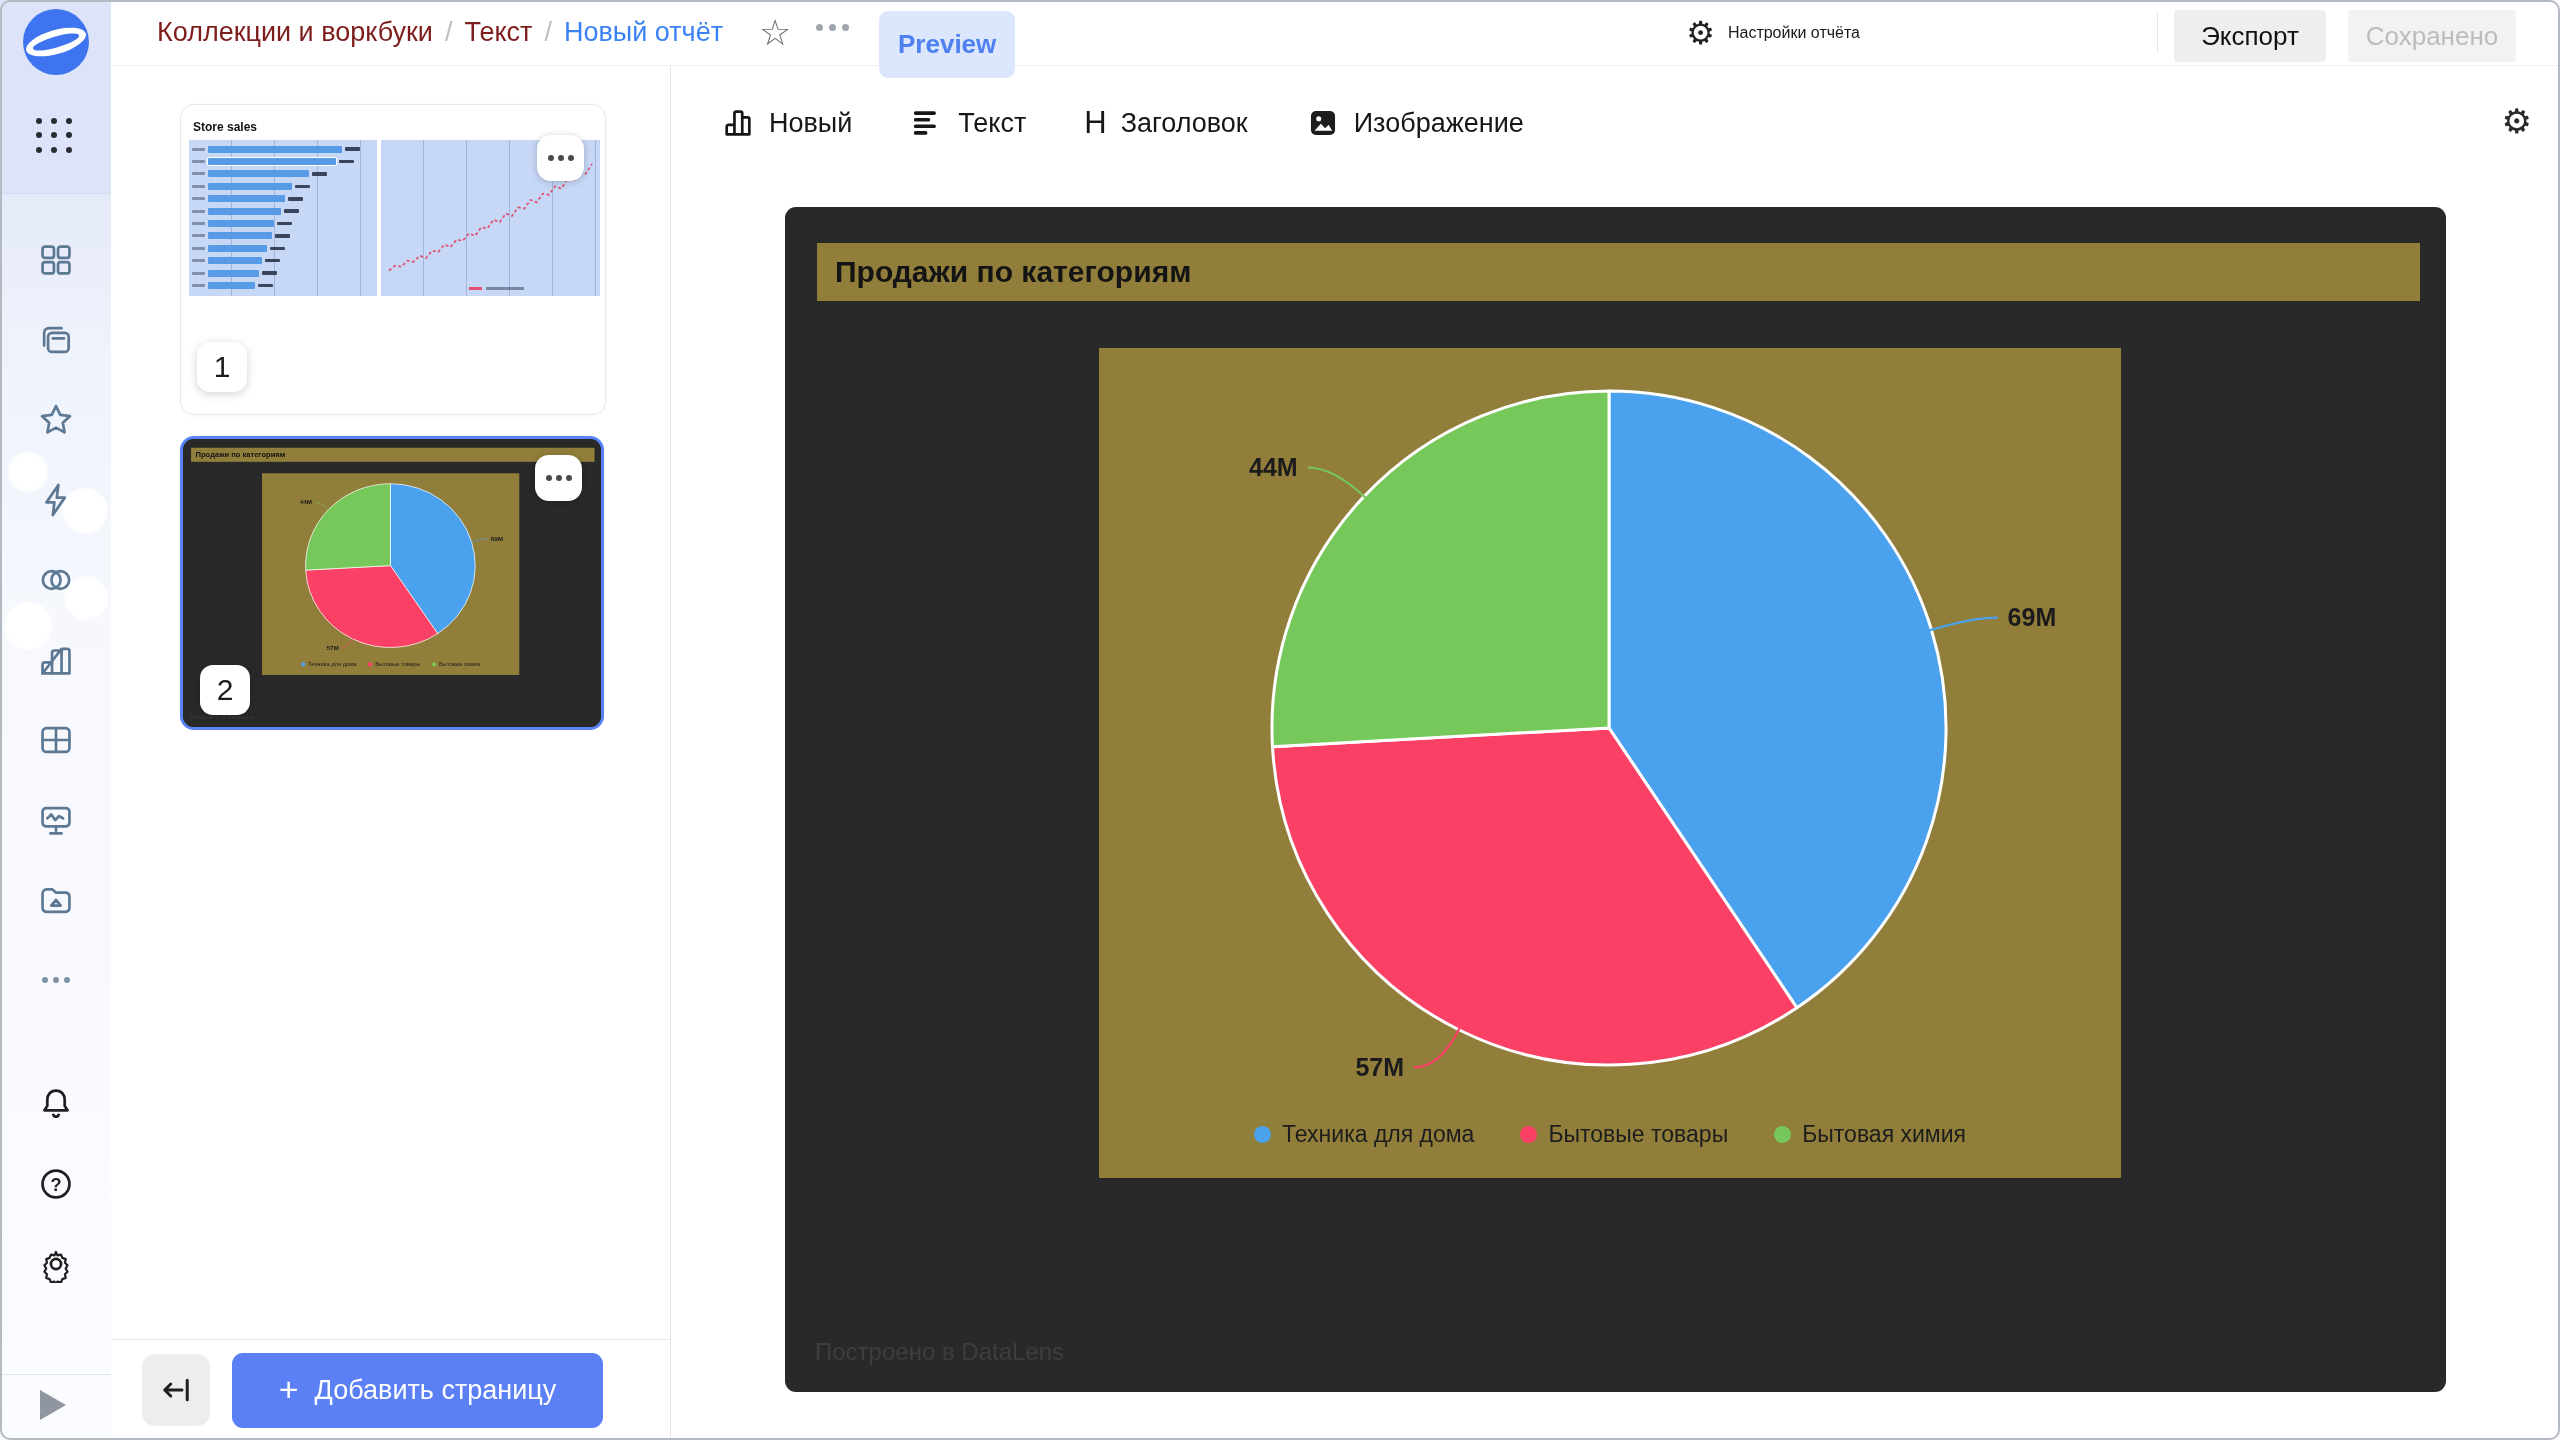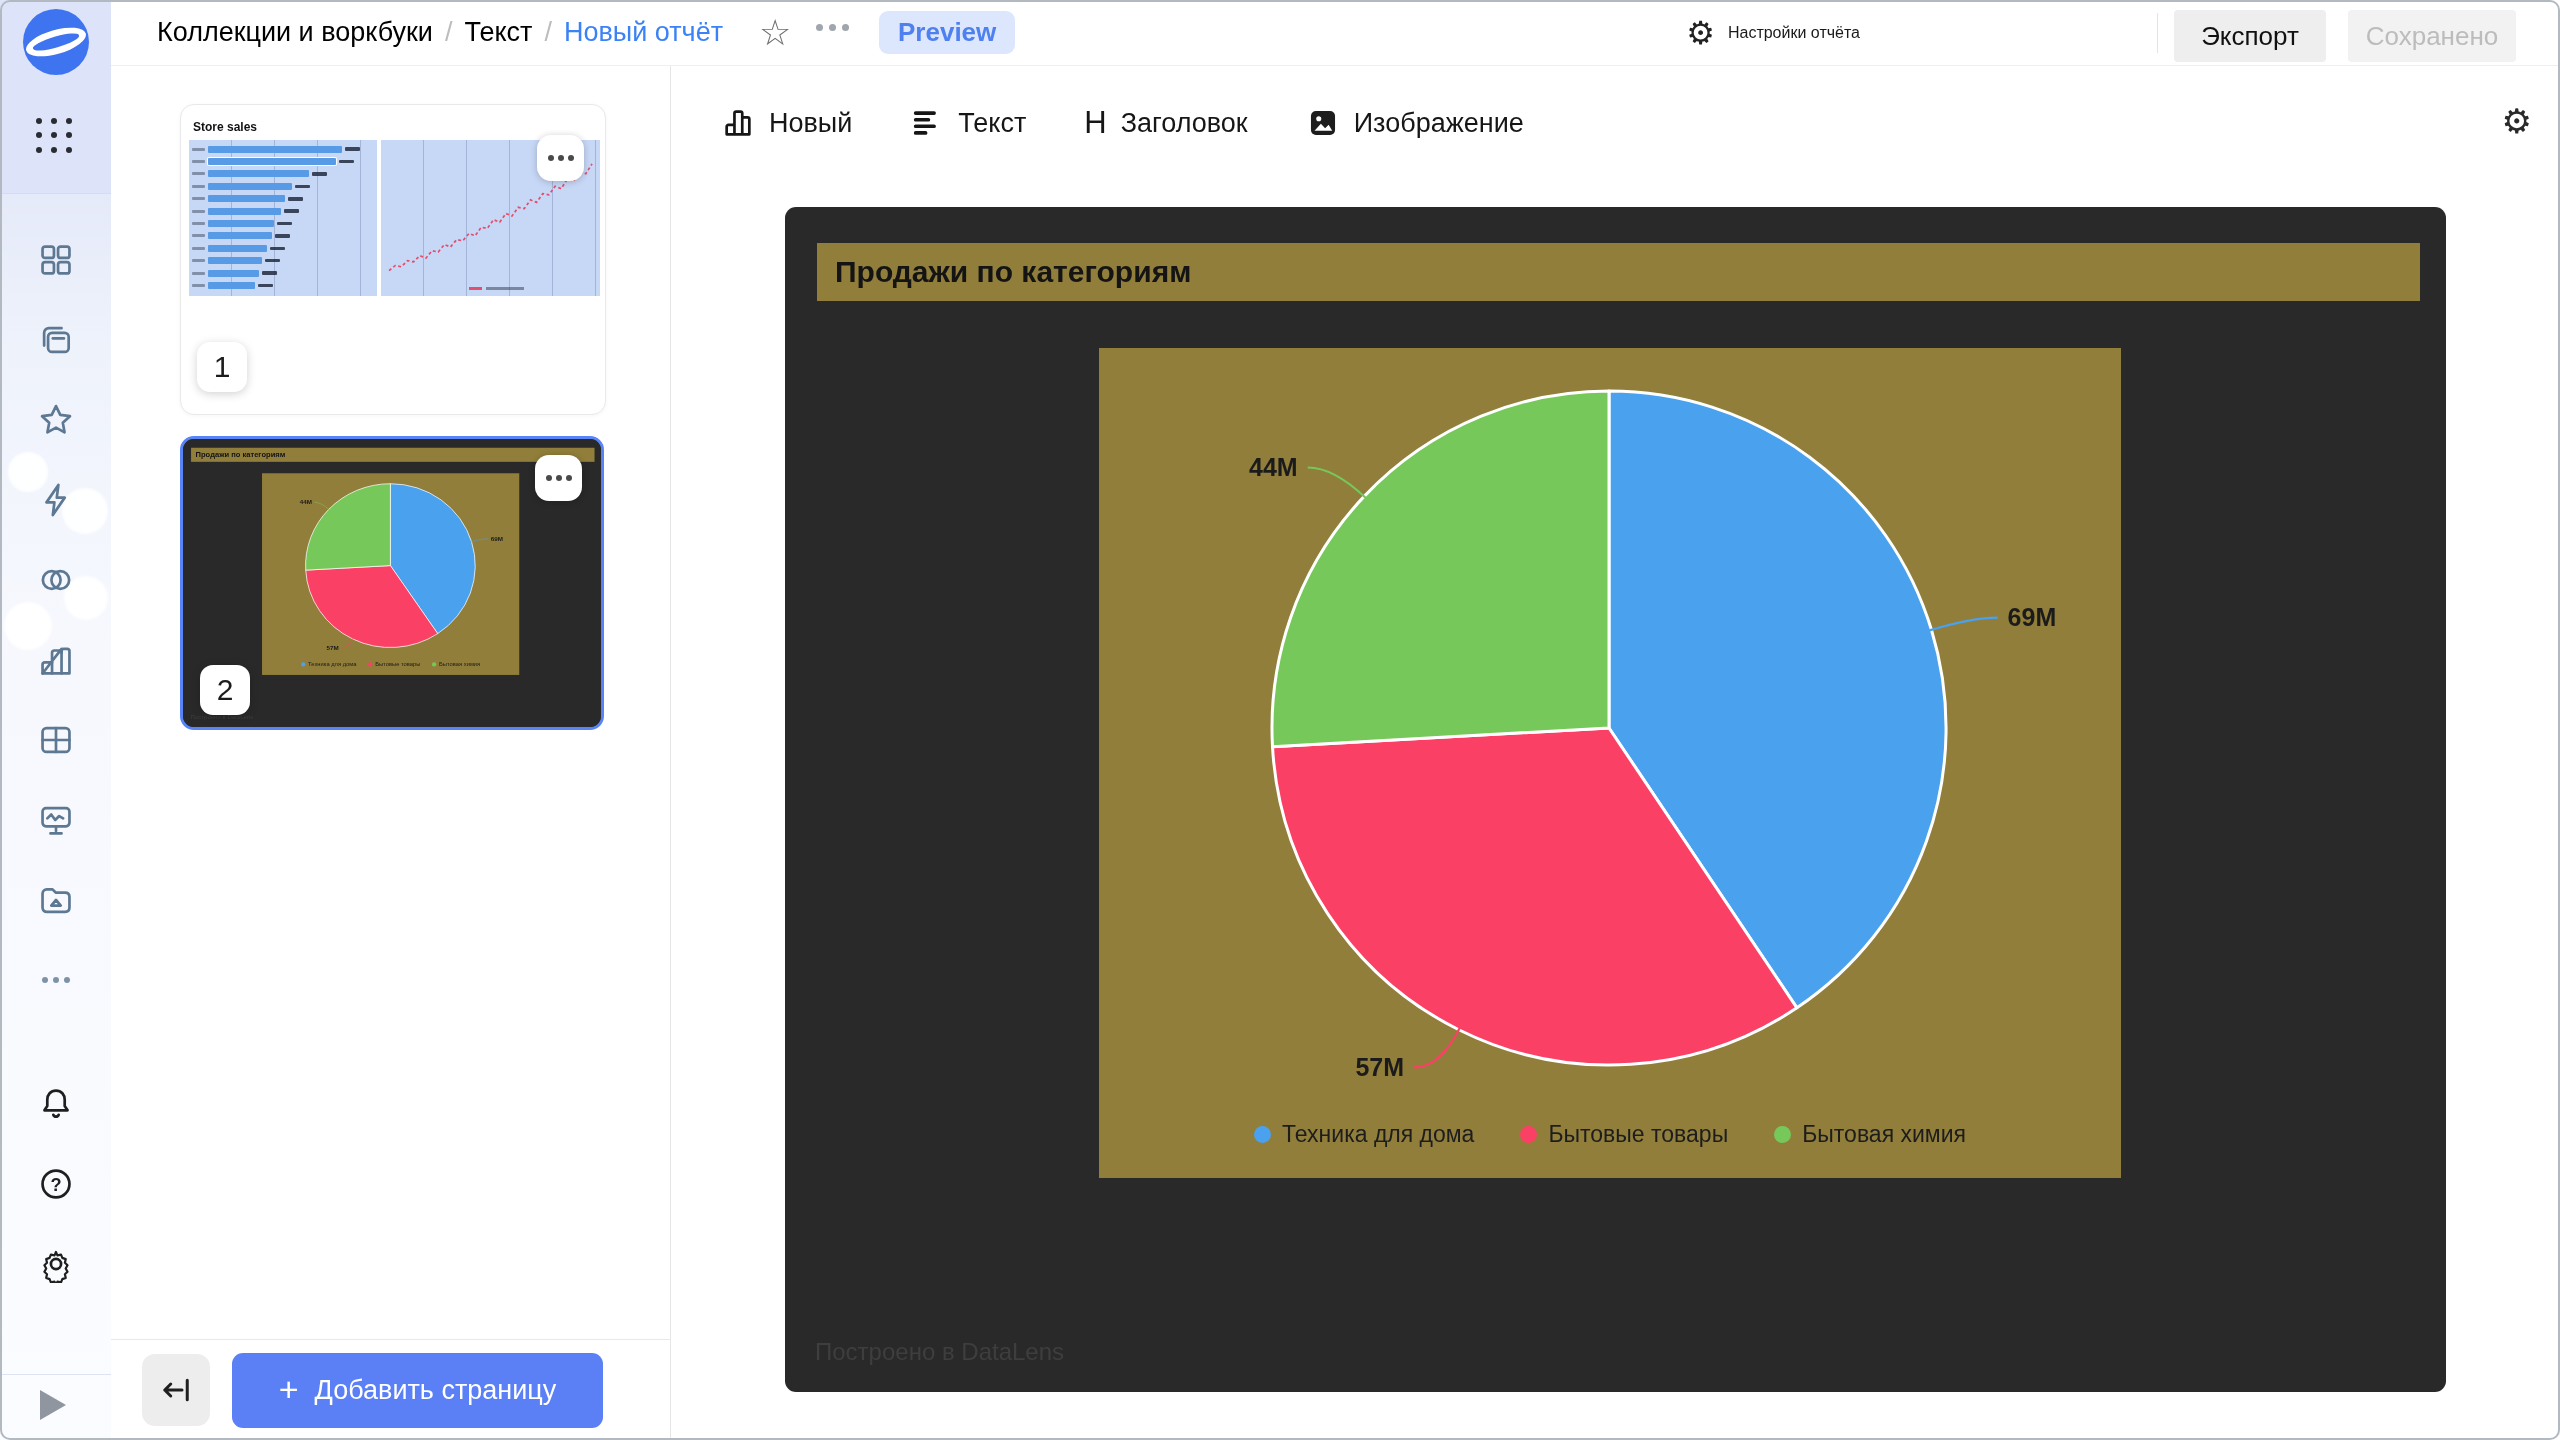--- a/index.html
+++ b/index.html
@@ -19,27 +19,27 @@
   .railstroke{stroke:#5d7892;stroke-width:1.7;fill:none;stroke-linecap:round;stroke-linejoin:round;}
   .darkstroke{stroke:#1f1f1f;stroke-width:1.7;fill:none;stroke-linecap:round;stroke-linejoin:round;}
   .moredots{display:flex;gap:5px;justify-content:center;align-items:center;height:38px;}
   .moredots i{width:6px;height:6px;border-radius:50%;background:#7d93a5;}
   .side-divider{position:absolute;left:0;top:1374px;width:111px;height:1px;background:#dde3f2;}
   .playbtn{position:absolute;left:40px;top:1390px;width:0;height:0;border-left:26px solid #8f969f;border-top:15px solid transparent;border-bottom:15px solid transparent;}
 
   
   .topbar{position:absolute;left:111px;top:0;width:2449px;height:65px;background:#fff;border-bottom:1px solid #efefef;z-index:10;}
   .crumbs{position:absolute;left:46px;top:0;height:65px;display:flex;align-items:center;gap:12px;font-size:27px;}
-  .crumb{color:#000000;}
+  .crumb{color:#7f1d1d;}
   .crumb.current{color:#3b82f6;}
   .crumb-sep{color:#bdbdbd;}
   .star-ic{position:absolute;left:648px;top:10px;font-size:36px;color:#6e6e6e;line-height:46px;}
   .dots-ic{position:absolute;left:705px;top:24px;display:flex;gap:6px;}
   .dots-ic i{width:7px;height:7px;border-radius:50%;background:#9fa6ad;}
-  .preview-badge{position:absolute;left:768px;top:11px;height:43px;padding:0 19px;border-radius:9px;
+  .preview-badge{position:absolute;left:768px;top:11px;height:43px;padding:12px 19px;border-radius:9px;
      background:#dce7fd;color:#4e80f0;font-size:26px;font-weight:600;display:flex;align-items:center;}
   .settings-group{position:absolute;right:700px;top:0;height:65px;display:flex;align-items:center;gap:13px;}
   .gear-glyph{font-size:32px;color:#222;line-height:36px;}
   .tb-divider{position:absolute;right:402px;top:13px;width:1px;height:40px;background:#e4e4e4;}
   .btn-gray{position:absolute;top:10px;height:52px;border-radius:4px;background:#eeeeee;font-size:26px;
      display:flex;align-items:center;justify-content:center;font-family:inherit;border:none;}
   .btn-export{right:234px;width:152px;color:#111;}
   .btn-saved{right:44px;width:168px;background:#f2f2f2;color:#bcbcbc;}
 
   

